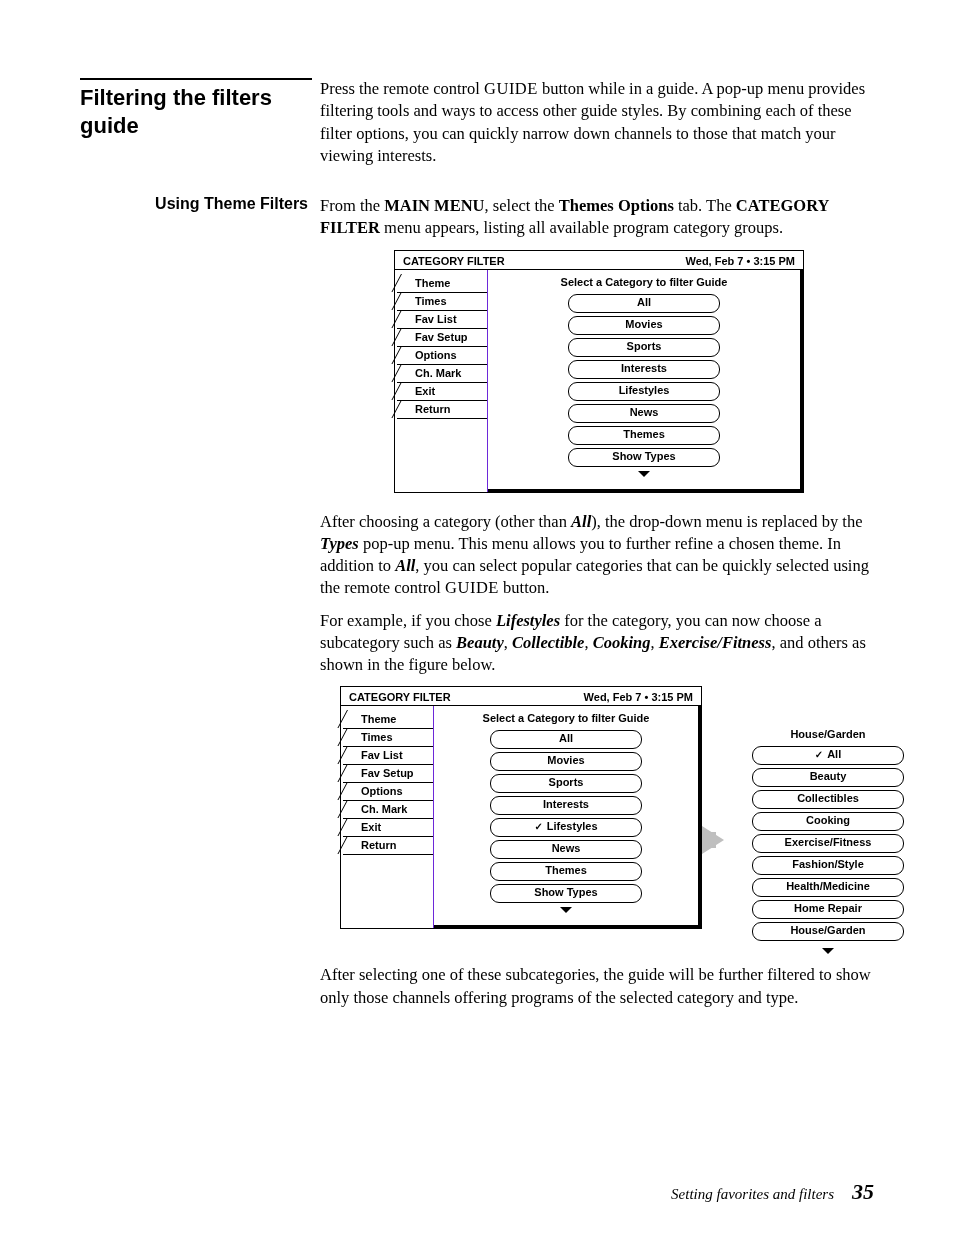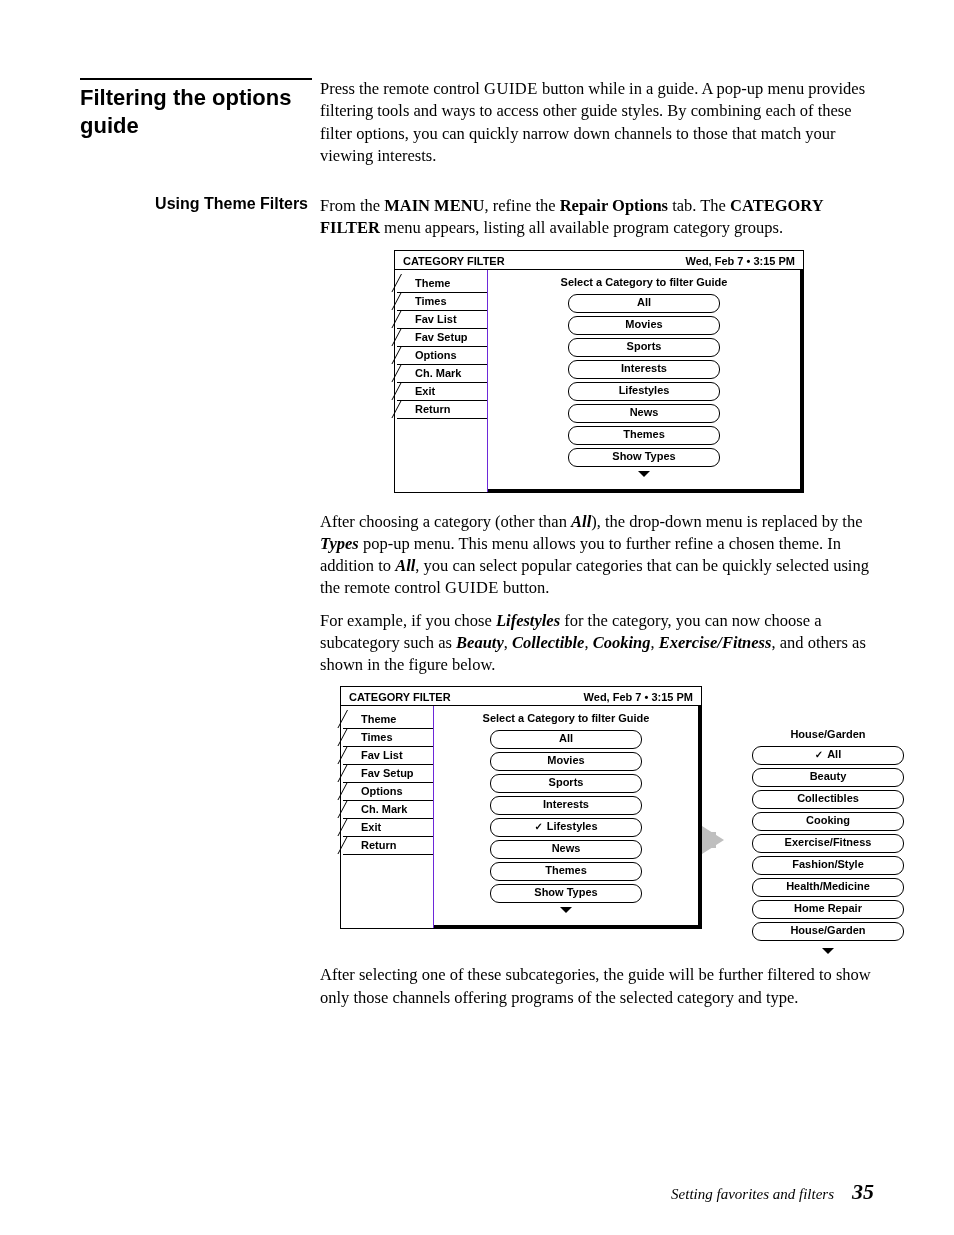--- a/index.html
+++ b/index.html
@@ -42,36 +42,36 @@
 </style>
 </head>
 <body>
 
 <div class="page">
   <div class="content">
 
     <div class="row">
       <div class="lcol">
         <div class="rule"></div>
-        <h2 class="sec">Filtering the options guide</h2>
+        <h2 class="sec">Filtering the filters guide</h2>
       </div>
       <div class="rcol">
         <p class="body">
           <span>Press the remote control </span><span class="sc">GUIDE</span><span> button while in a guide. A pop-up menu provides filtering tools and ways to access other guide styles. By combining each of these filter options, you can quickly narrow down channels to those that match your viewing interests.</span>
         </p>
       </div>
     </div>
 
     <div class="row" style="margin-top:18px;">
       <div class="lcol">
         <h3 class="sub">Using Theme Filters</h3>
       </div>
       <div class="rcol">
         <p class="body">
-          <span>From the </span><b>MAIN MENU</b><span>, refine the </span><b>Repair Options</b><span> tab. The </span><b>CATEGORY FILTER</b><span> menu appears, listing all available program category groups.</span>
+          <span>From the </span><b>MAIN MENU</b><span>, select the </span><b>Themes Options</b><span> tab. The </span><b>CATEGORY FILTER</b><span> menu appears, listing all available program category groups.</span>
         </p>
 
         <div class="panel-wrap">
           <div class="panel" style="width:408px;">
             <div class="p-header">
               <span>CATEGORY FILTER</span>
               <span>Wed, Feb 7  •  3:15 PM</span>
             </div>
             <div class="p-body">
               <div class="tabs">

